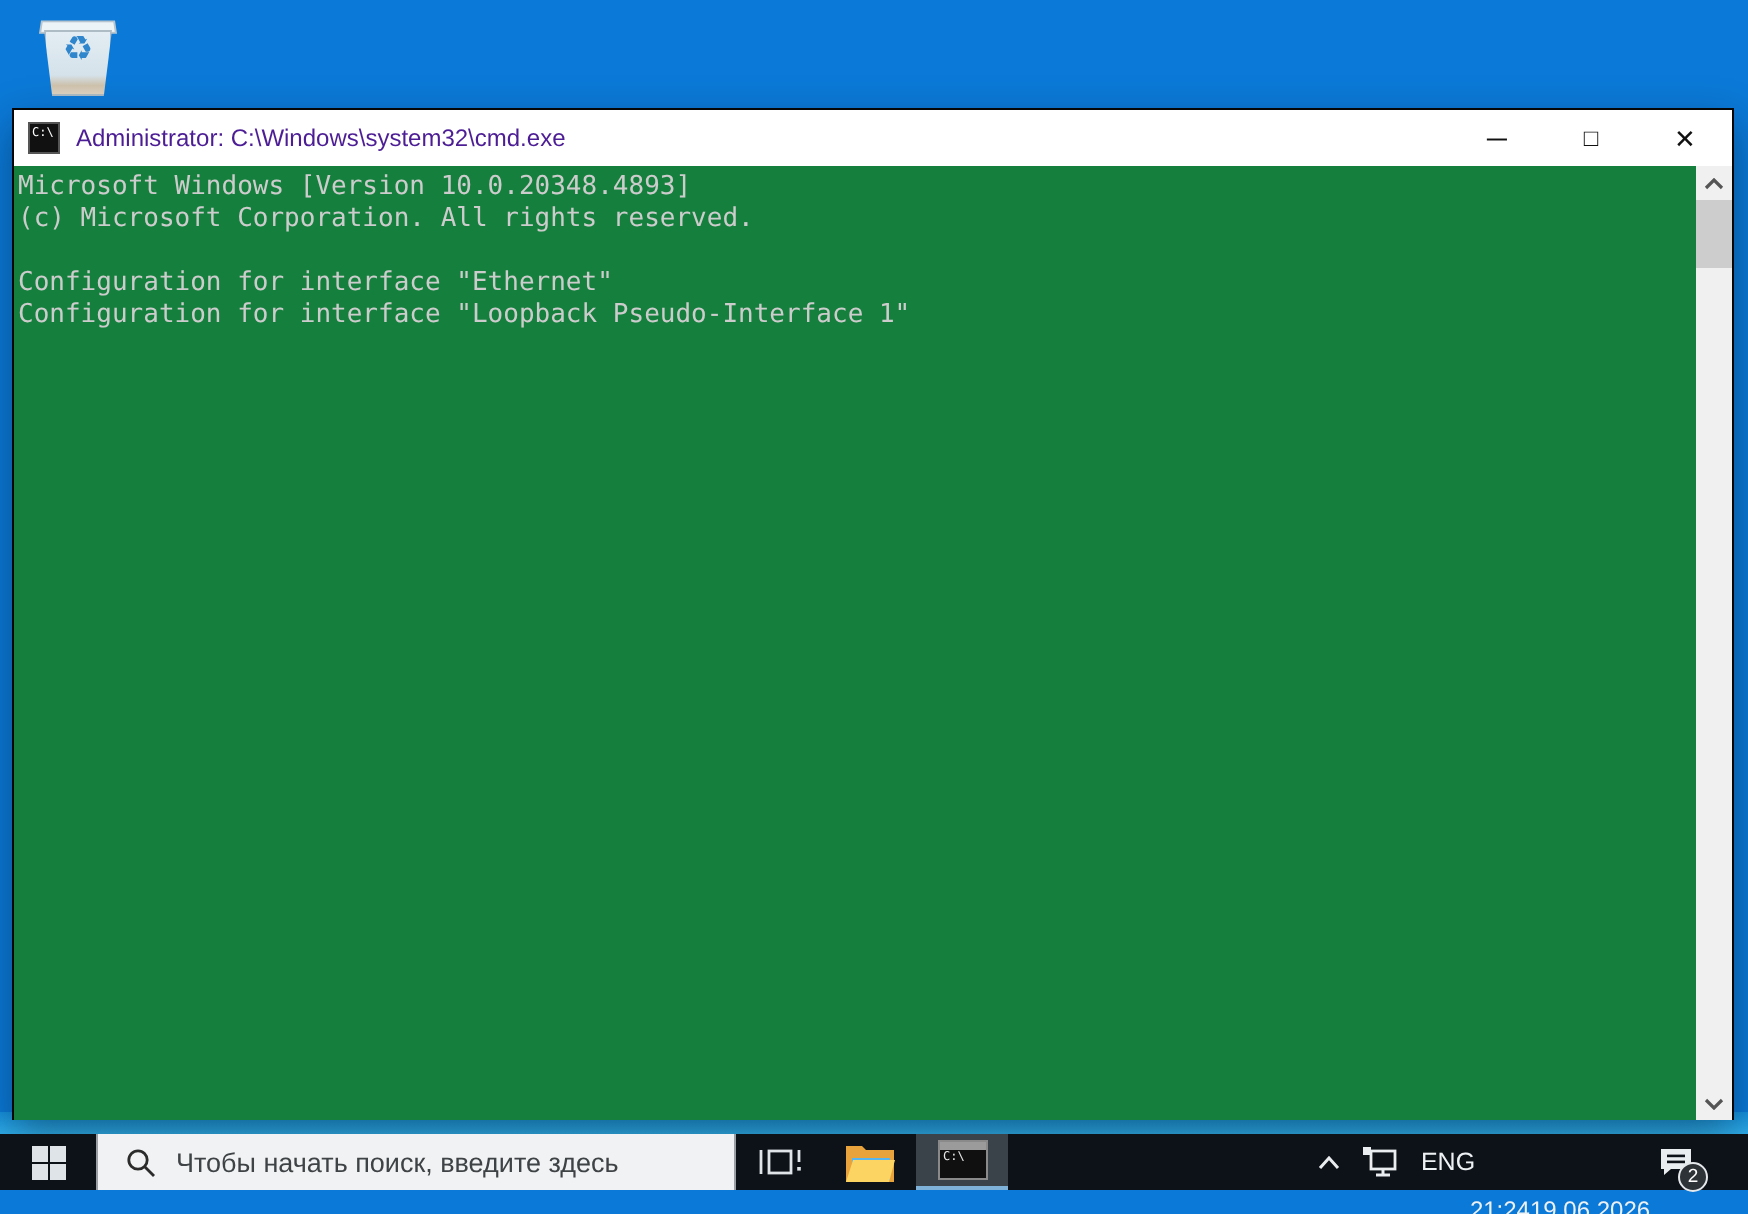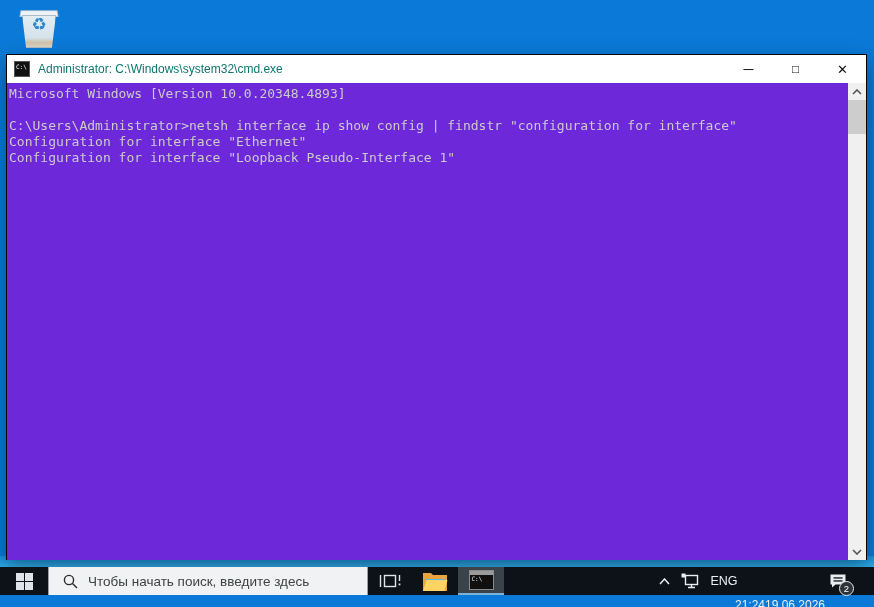--- a/index.html
+++ b/index.html
@@ -26,29 +26,29 @@
 
   
   .window { position:absolute; left:6px; top:54px; width:861px; height:506px;
     border:1px solid rgba(0,0,0,0.45); background:#0c0c0c;
     box-shadow:0 8px 20px rgba(0,0,0,0.35); }
   .titlebar { height:28px; background:#ffffff; display:flex; align-items:center; }
   .title-icon { width:16px; height:16px; margin:0 8px 0 7px; background:#111;
     border:1px solid #555; position:relative; flex:0 0 auto; }
   .title-icon span { position:absolute; left:1px; top:1px; font-family:"DejaVu Sans Mono",monospace;
     font-size:6px; line-height:7px; color:#fff; }
-  .title-text { flex:1; font-size:12px; color:#0f766e; white-space:nowrap; overflow:hidden; }
+  .title-text { flex:1; font-size:12px; color:#4c1d95; white-space:nowrap; overflow:hidden; }
   .caption-btns { display:flex; height:28px; }
   .cap-btn { width:47px; height:28px; display:flex; align-items:center; justify-content:center;
     color:#111; font-size:13px; cursor:default; }
   .cap-btn.min { font-size:14px; }
   .cap-btn.max { font-size:12px; }
   .cap-btn.close { font-size:13px; }
 
-  .terminal { position:relative; width:100%; height:477px; background:#6d28d9; }
+  .terminal { position:relative; width:100%; height:477px; background:#15803d; }
   .term-text { position:absolute; left:2px; top:3px; right:20px;
     font-family:"DejaVu Sans Mono", monospace; font-size:13px; line-height:16px;
     color:#cccccc; }
   .t-line { white-space:pre; min-height:16px; }
   .cursor { color:#f5f5f5; }
 
   
   .scrollbar { position:absolute; right:0; top:0; width:18px; height:477px; background:#f0f0f0; }
   .sb-btn { position:absolute; left:0; width:18px; height:17px; display:flex;
     align-items:center; justify-content:center; }
@@ -121,22 +121,22 @@
           </div>
         <div class="cap-btn close">
             <span>✕</span>
           </div>
       </div>
     </div>
 
     <div class="terminal">
       <div class="term-text">
         <div class="t-line">Microsoft Windows [Version 10.0.20348.4893]</div>
+        <div class="t-line">(c) Microsoft Corporation. All rights reserved.</div>
         <div class="t-line"></div>
-        <div class="t-line">C:\Users\Administrator&gt;netsh interface ip show config | findstr "configuration for interface"</div>
         <div class="t-line">Configuration for interface "Ethernet"</div>
         <div class="t-line">Configuration for interface "Loopback Pseudo-Interface 1"</div>
         <div class="t-line"></div>
       </div>
 
       <div class="scrollbar">
         <div class="sb-btn sb-up">
           <svg width="10" height="6">
               <polyline points="1,5 5,1 9,5" fill="none" stroke="#555" stroke-width="1.6"></polyline>
             </svg>

